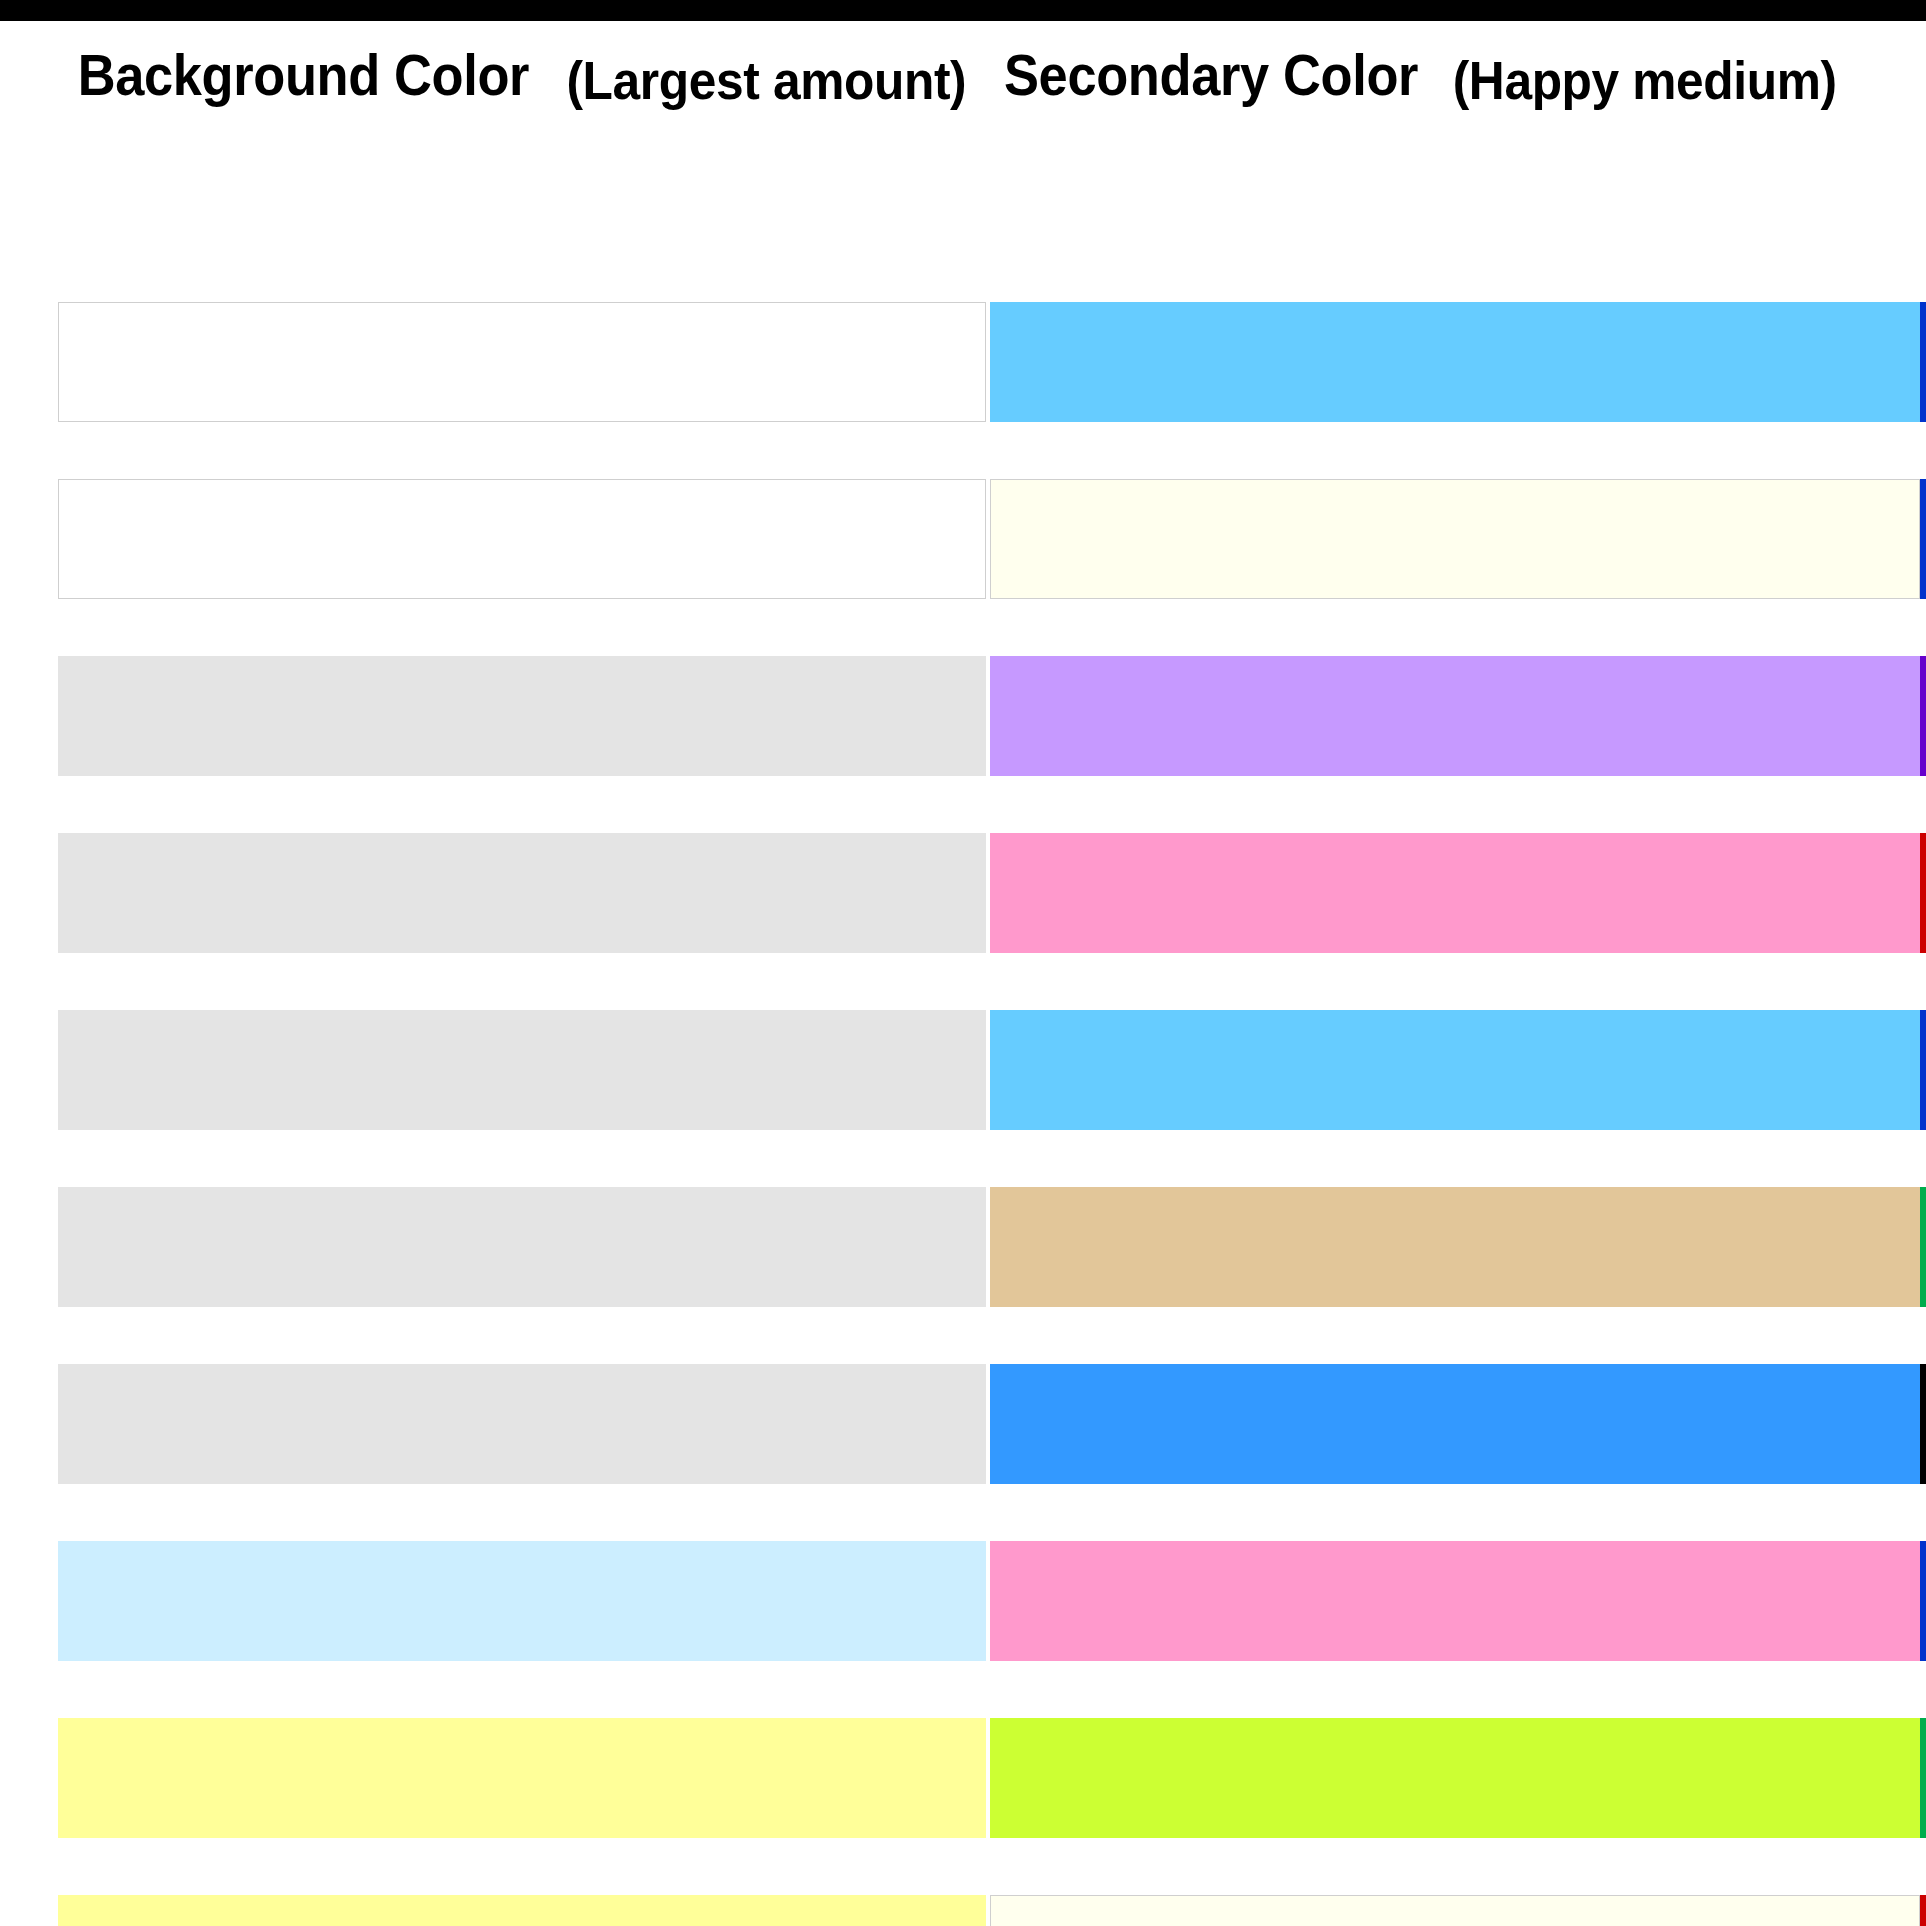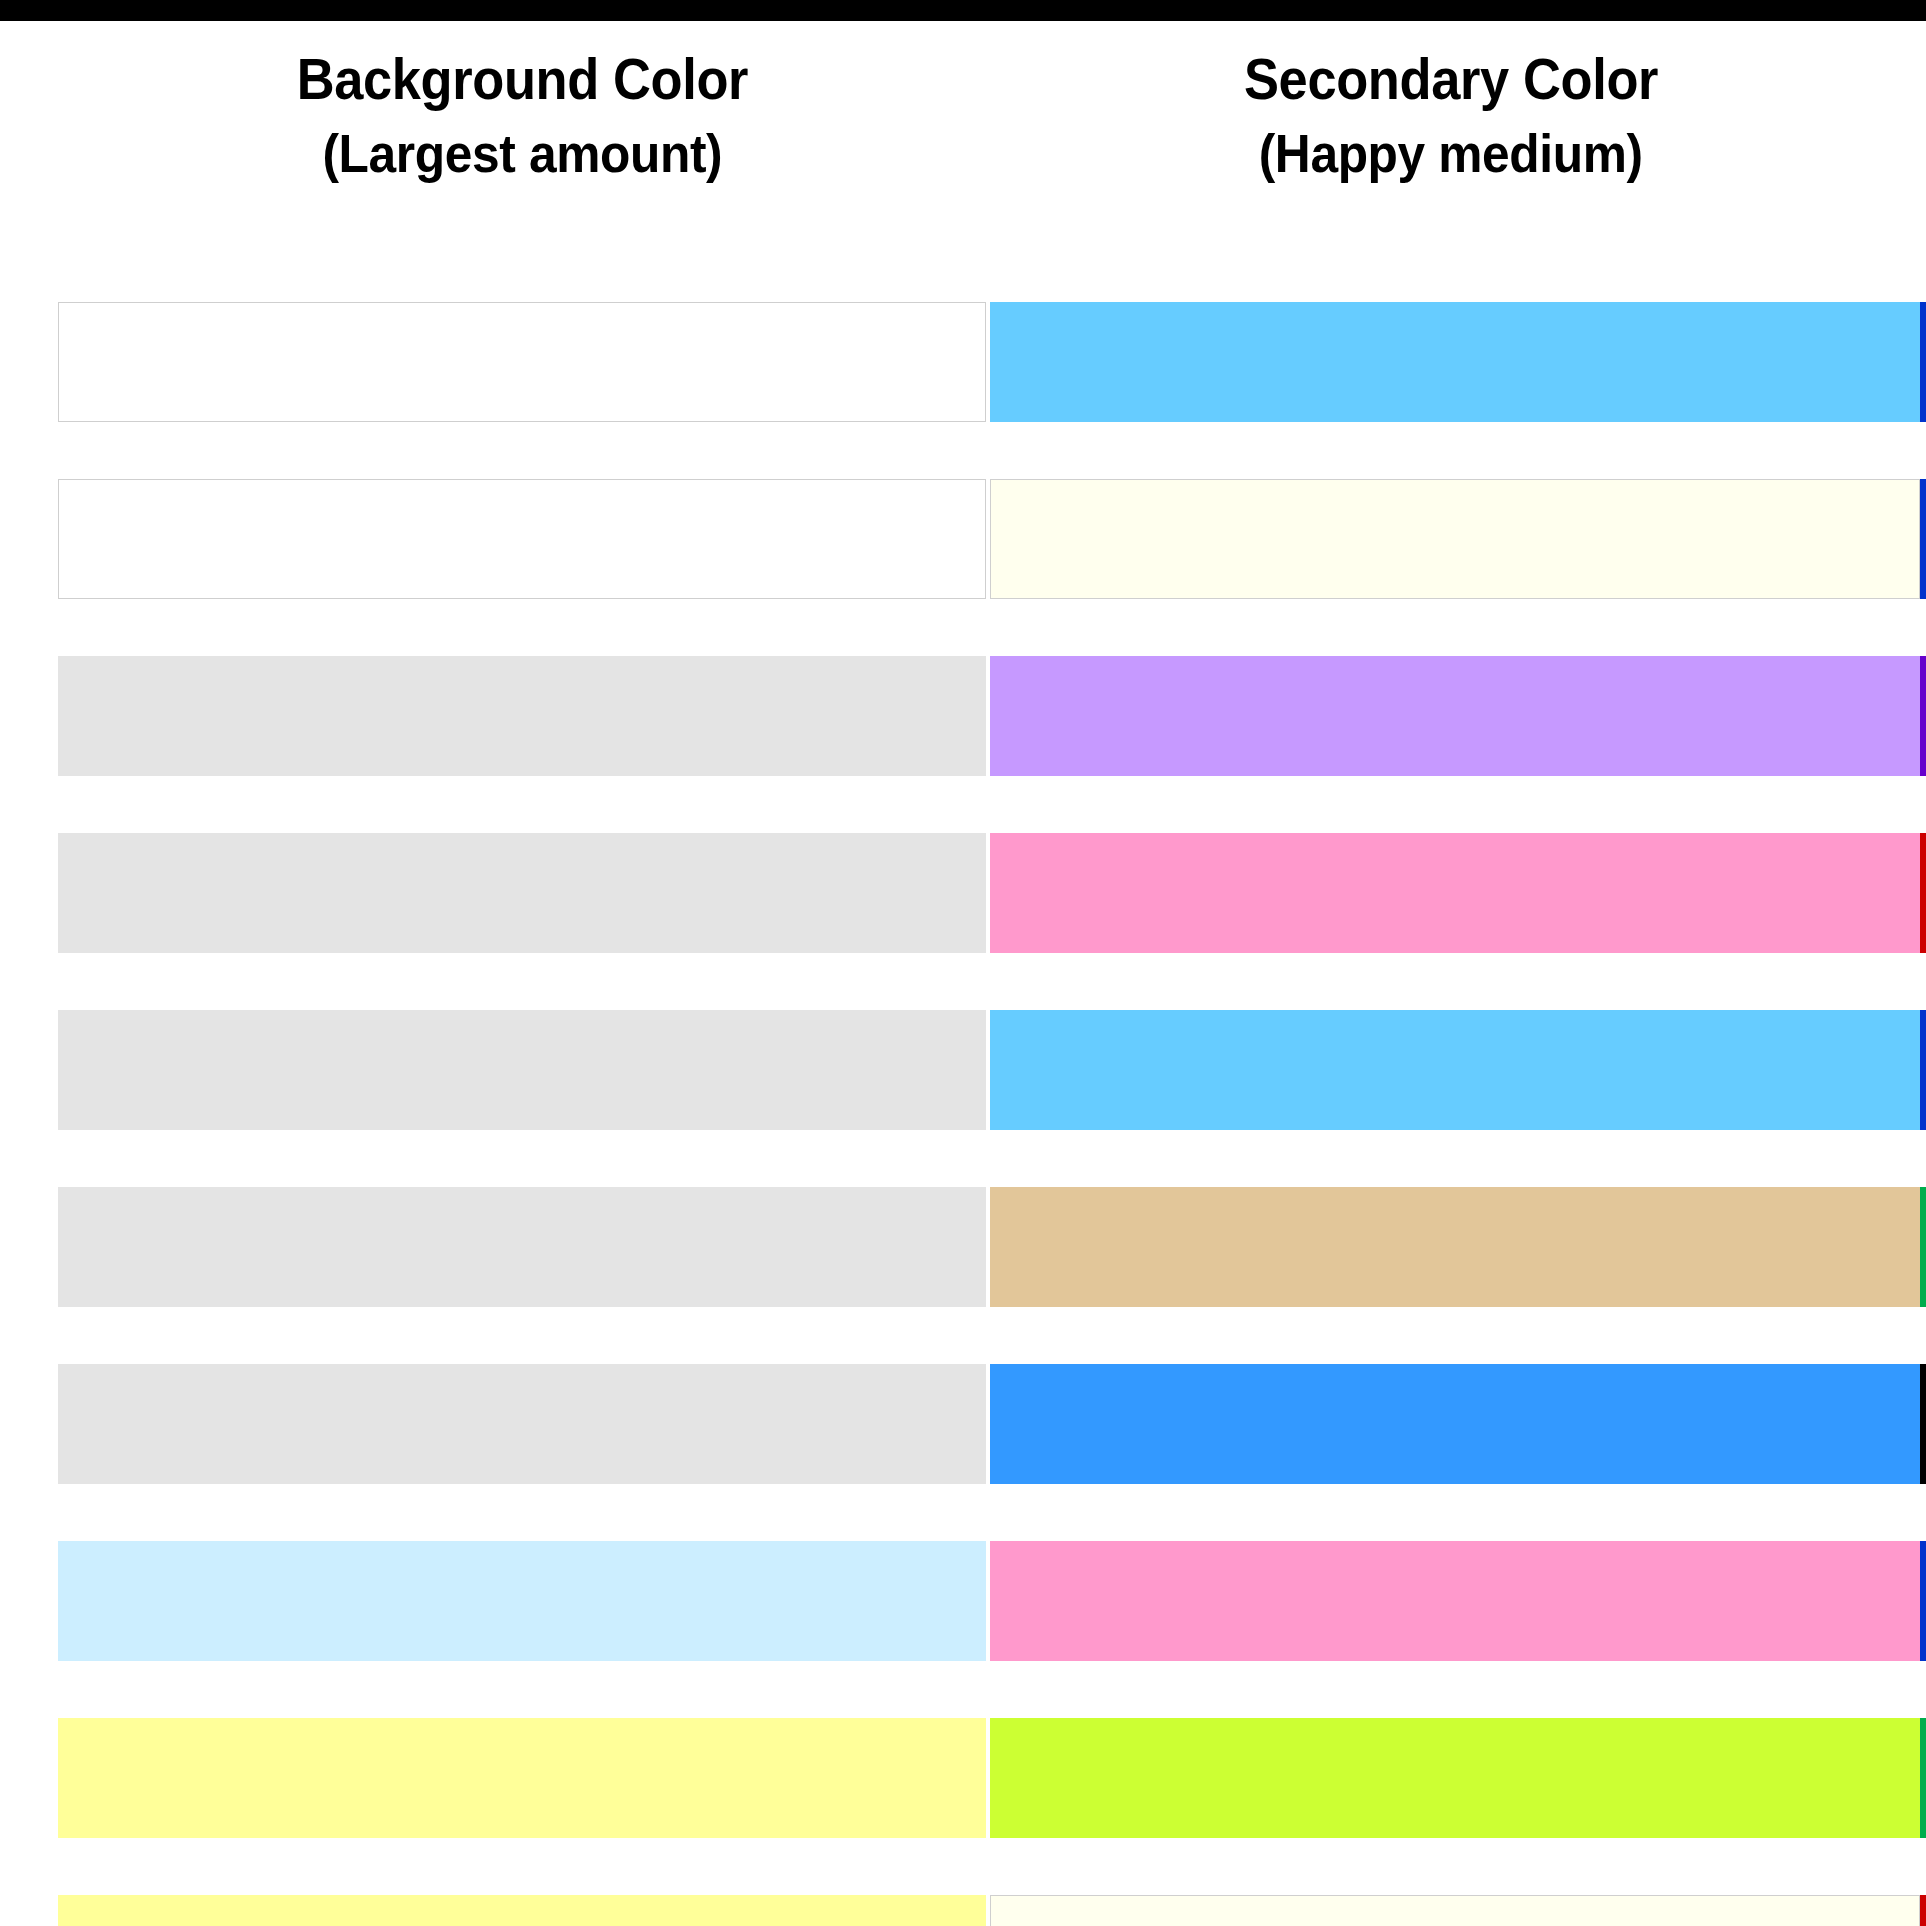--- a/index.html
+++ b/index.html
@@ -33,23 +33,23 @@
     width: 2785px;
     height: 282px;
     display: flex;
     flex-direction: row;
     align-items: flex-start;
   }
   .header-col {
     width: 928px;
     box-sizing: border-box;
     text-align: center;
-    padding-top: 25px;
+    padding-top: 19px;
     display: flex;
-    flex-direction: column;
+    flex-direction: row;
     align-items: center;
     justify-content: flex-start;
   }
   .header-col.col-2 { width: 930px; text-align: right; }
   .header-col.col-3 { width: 926px; }
 
   .header-title,
   .header-sub {
     color: #000000;
     font-family: "Liberation Sans", sans-serif;

